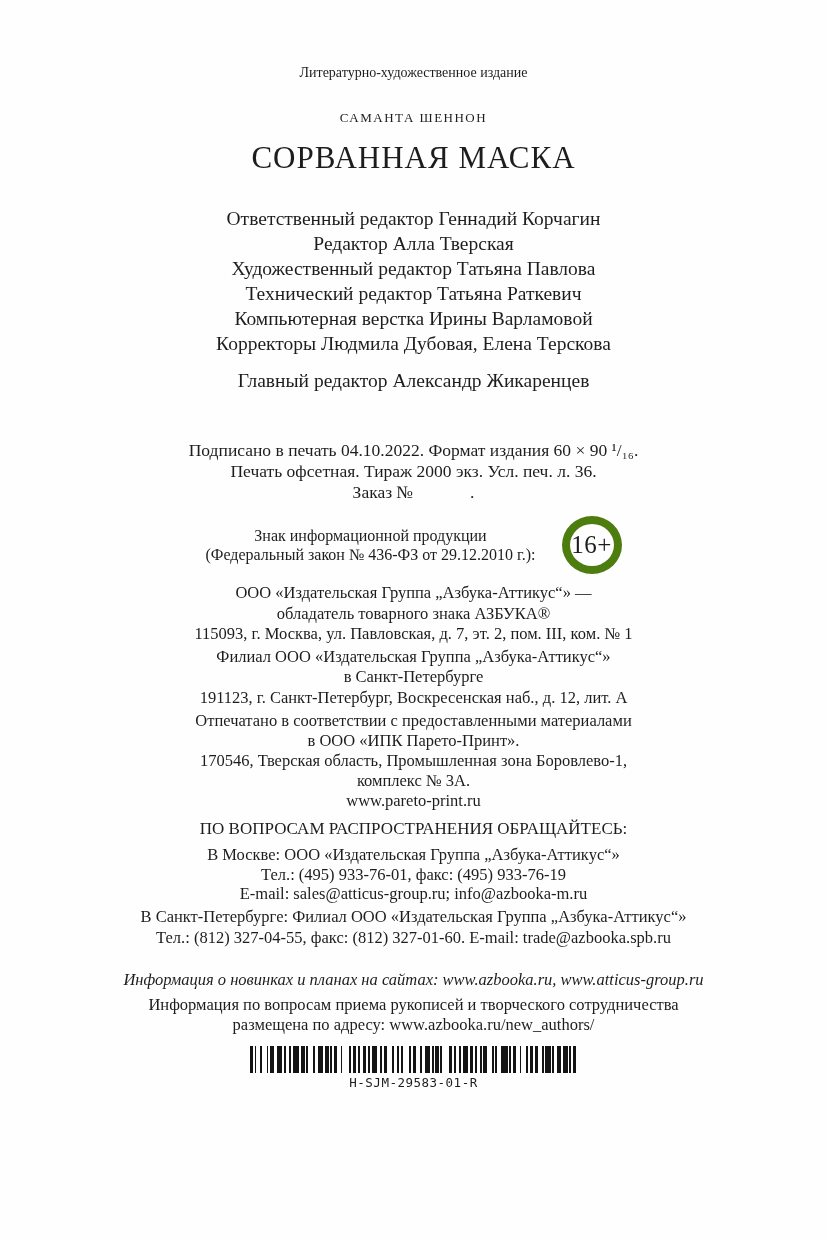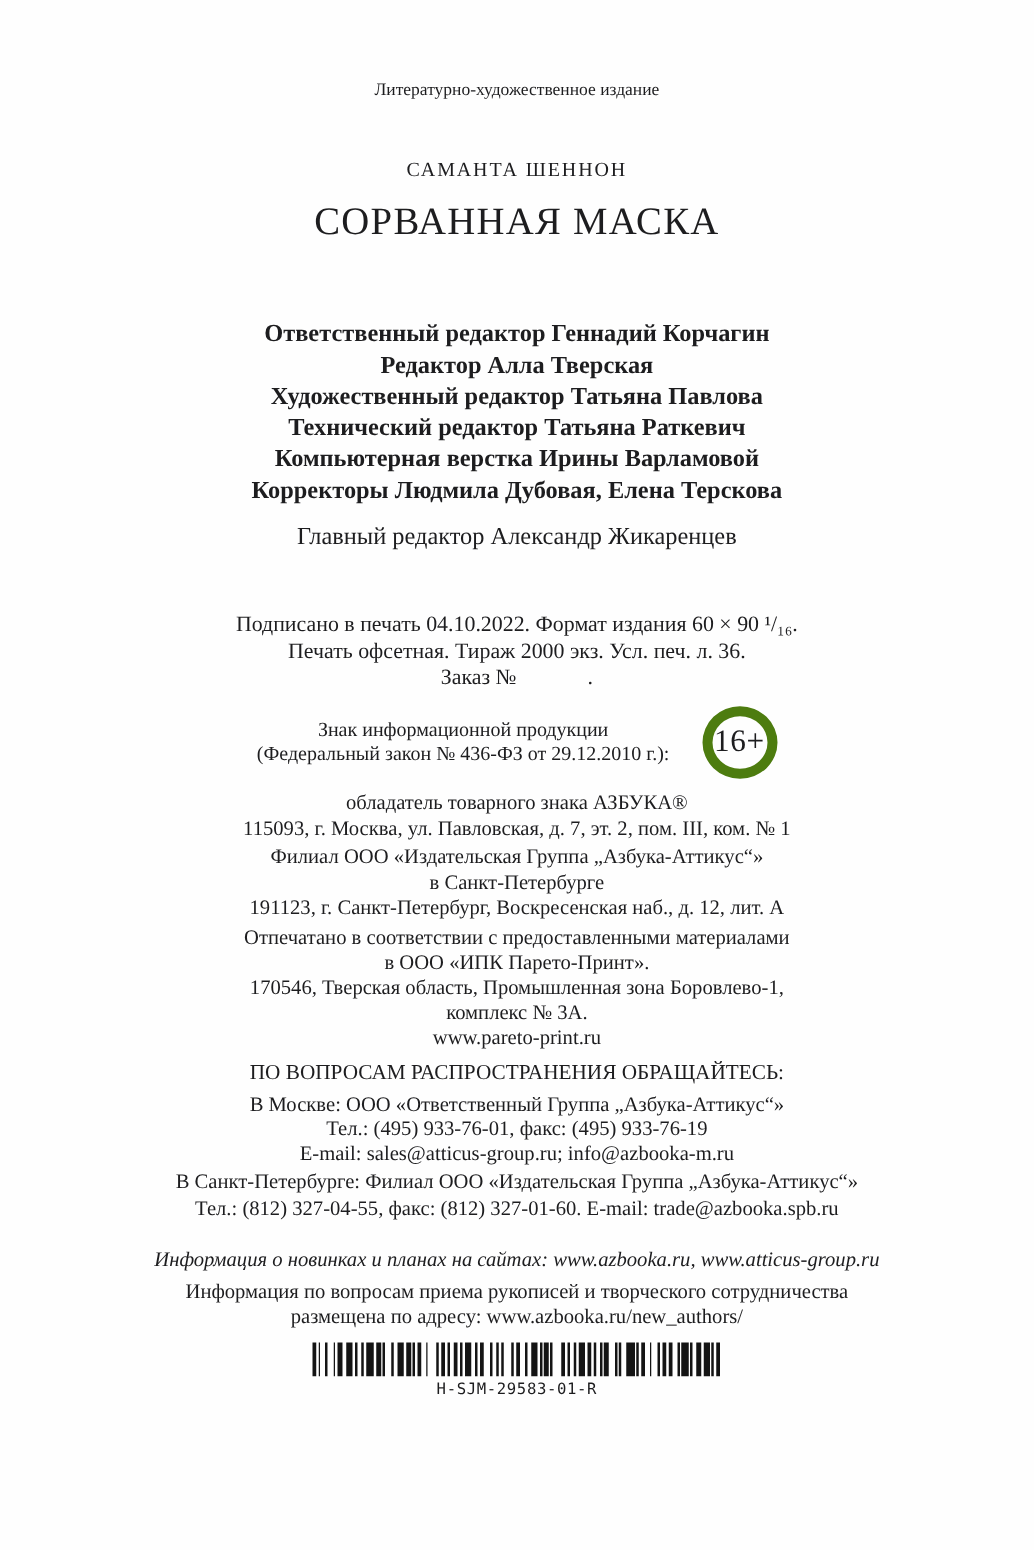--- a/index.html
+++ b/index.html
@@ -8,23 +8,23 @@
     width:827px;height:1240px;
     margin:0 auto;
     background:#fefefe;
     color:#1d1d1f;
     font-family:"Liberation Serif","DejaVu Serif",serif;
     overflow:hidden;
     text-align:center;
   }
   .col{width:760px;margin:0 auto;}
   .edition-note{padding-top:63px;font-size:14px;line-height:20px;}
-  .author{margin-top:41px;font-size:16px;letter-spacing:1.5px;line-height:26px;}
+  .author{margin-top:22px;font-size:13px;letter-spacing:1.5px;line-height:26px;}
   .book-title{margin-top:9px;font-size:31px;letter-spacing:1px;line-height:36px;}
-  .staff{margin-top:60px;font-size:19.5px;line-height:25px;font-weight:bold;}
+  .staff{margin-top:30px;font-size:19.5px;line-height:25px;}
   .chief{margin-top:12px;font-size:19.5px;line-height:25px;}
   .print-details{margin-top:47px;font-size:17.5px;line-height:21px;}
   .age-row{
     margin-top:13px;
     display:flex;justify-content:center;align-items:center;gap:26px;
   }
   .age-lines{font-size:16px;line-height:19px;}
   .age-badge{
     width:60px;height:58px;flex:0 0 auto;
     border:8px solid #4d7c0f;border-radius:50%;
@@ -86,20 +86,21 @@
 
     <div class="age-row">
       <div class="age-lines">
           <div class="line">Знак информационной продукции</div>
           <div class="line">(Федеральный закон № 436-ФЗ от 29.12.2010 г.):</div>
         </div>
       <div class="age-badge">16+</div>
     </div>
 
     <div class="pub pub-moscow">
+        <div class="line">ООО «Издательская Группа „Азбука-Аттикус“» —</div>
         <div class="line">обладатель товарного знака АЗБУКА®</div>
         <div class="line">115093, г. Москва, ул. Павловская, д. 7, эт. 2, пом. III, ком. № 1</div>
       </div>
 
     <div class="pub pub-spb">
         <div class="line">Филиал ООО «Издательская Группа „Азбука-Аттикус“»</div>
         <div class="line">в Санкт-Петербурге</div>
         <div class="line">191123, г. Санкт-Петербург, Воскресенская наб., д. 12, лит. А</div>
       </div>
 
@@ -107,21 +108,21 @@
         <div class="line">Отпечатано в соответствии с предоставленными материалами</div>
         <div class="line">в ООО «ИПК Парето-Принт».</div>
         <div class="line">170546, Тверская область, Промышленная зона Боровлево-1,</div>
         <div class="line">комплекс № 3А.</div>
         <div class="line">www.pareto-print.ru</div>
       </div>
 
     <div class="dist-heading line">ПО ВОПРОСАМ РАСПРОСТРАНЕНИЯ ОБРАЩАЙТЕСЬ:</div>
 
     <div class="dist-moscow">
-        <div class="line">В Москве: ООО «Ответственный Группа „Азбука-Аттикус“»</div>
+        <div class="line">В Москве: ООО «Издательская Группа „Азбука-Аттикус“»</div>
         <div class="line">Тел.: (495) 933-76-01, факс: (495) 933-76-19</div>
         <div class="line">E-mail: sales@atticus-group.ru; info@azbooka-m.ru</div>
       </div>
 
     <div class="dist-spb">
         <div class="line">В Санкт-Петербурге: Филиал ООО «Издательская Группа „Азбука-Аттикус“»</div>
         <div class="line">Тел.: (812) 327-04-55, факс: (812) 327-01-60. E-mail: trade@azbooka.spb.ru</div>
       </div>
 
     <div class="dist-news line">Информация о новинках и планах на сайтах: www.azbooka.ru, www.atticus-group.ru</div>

